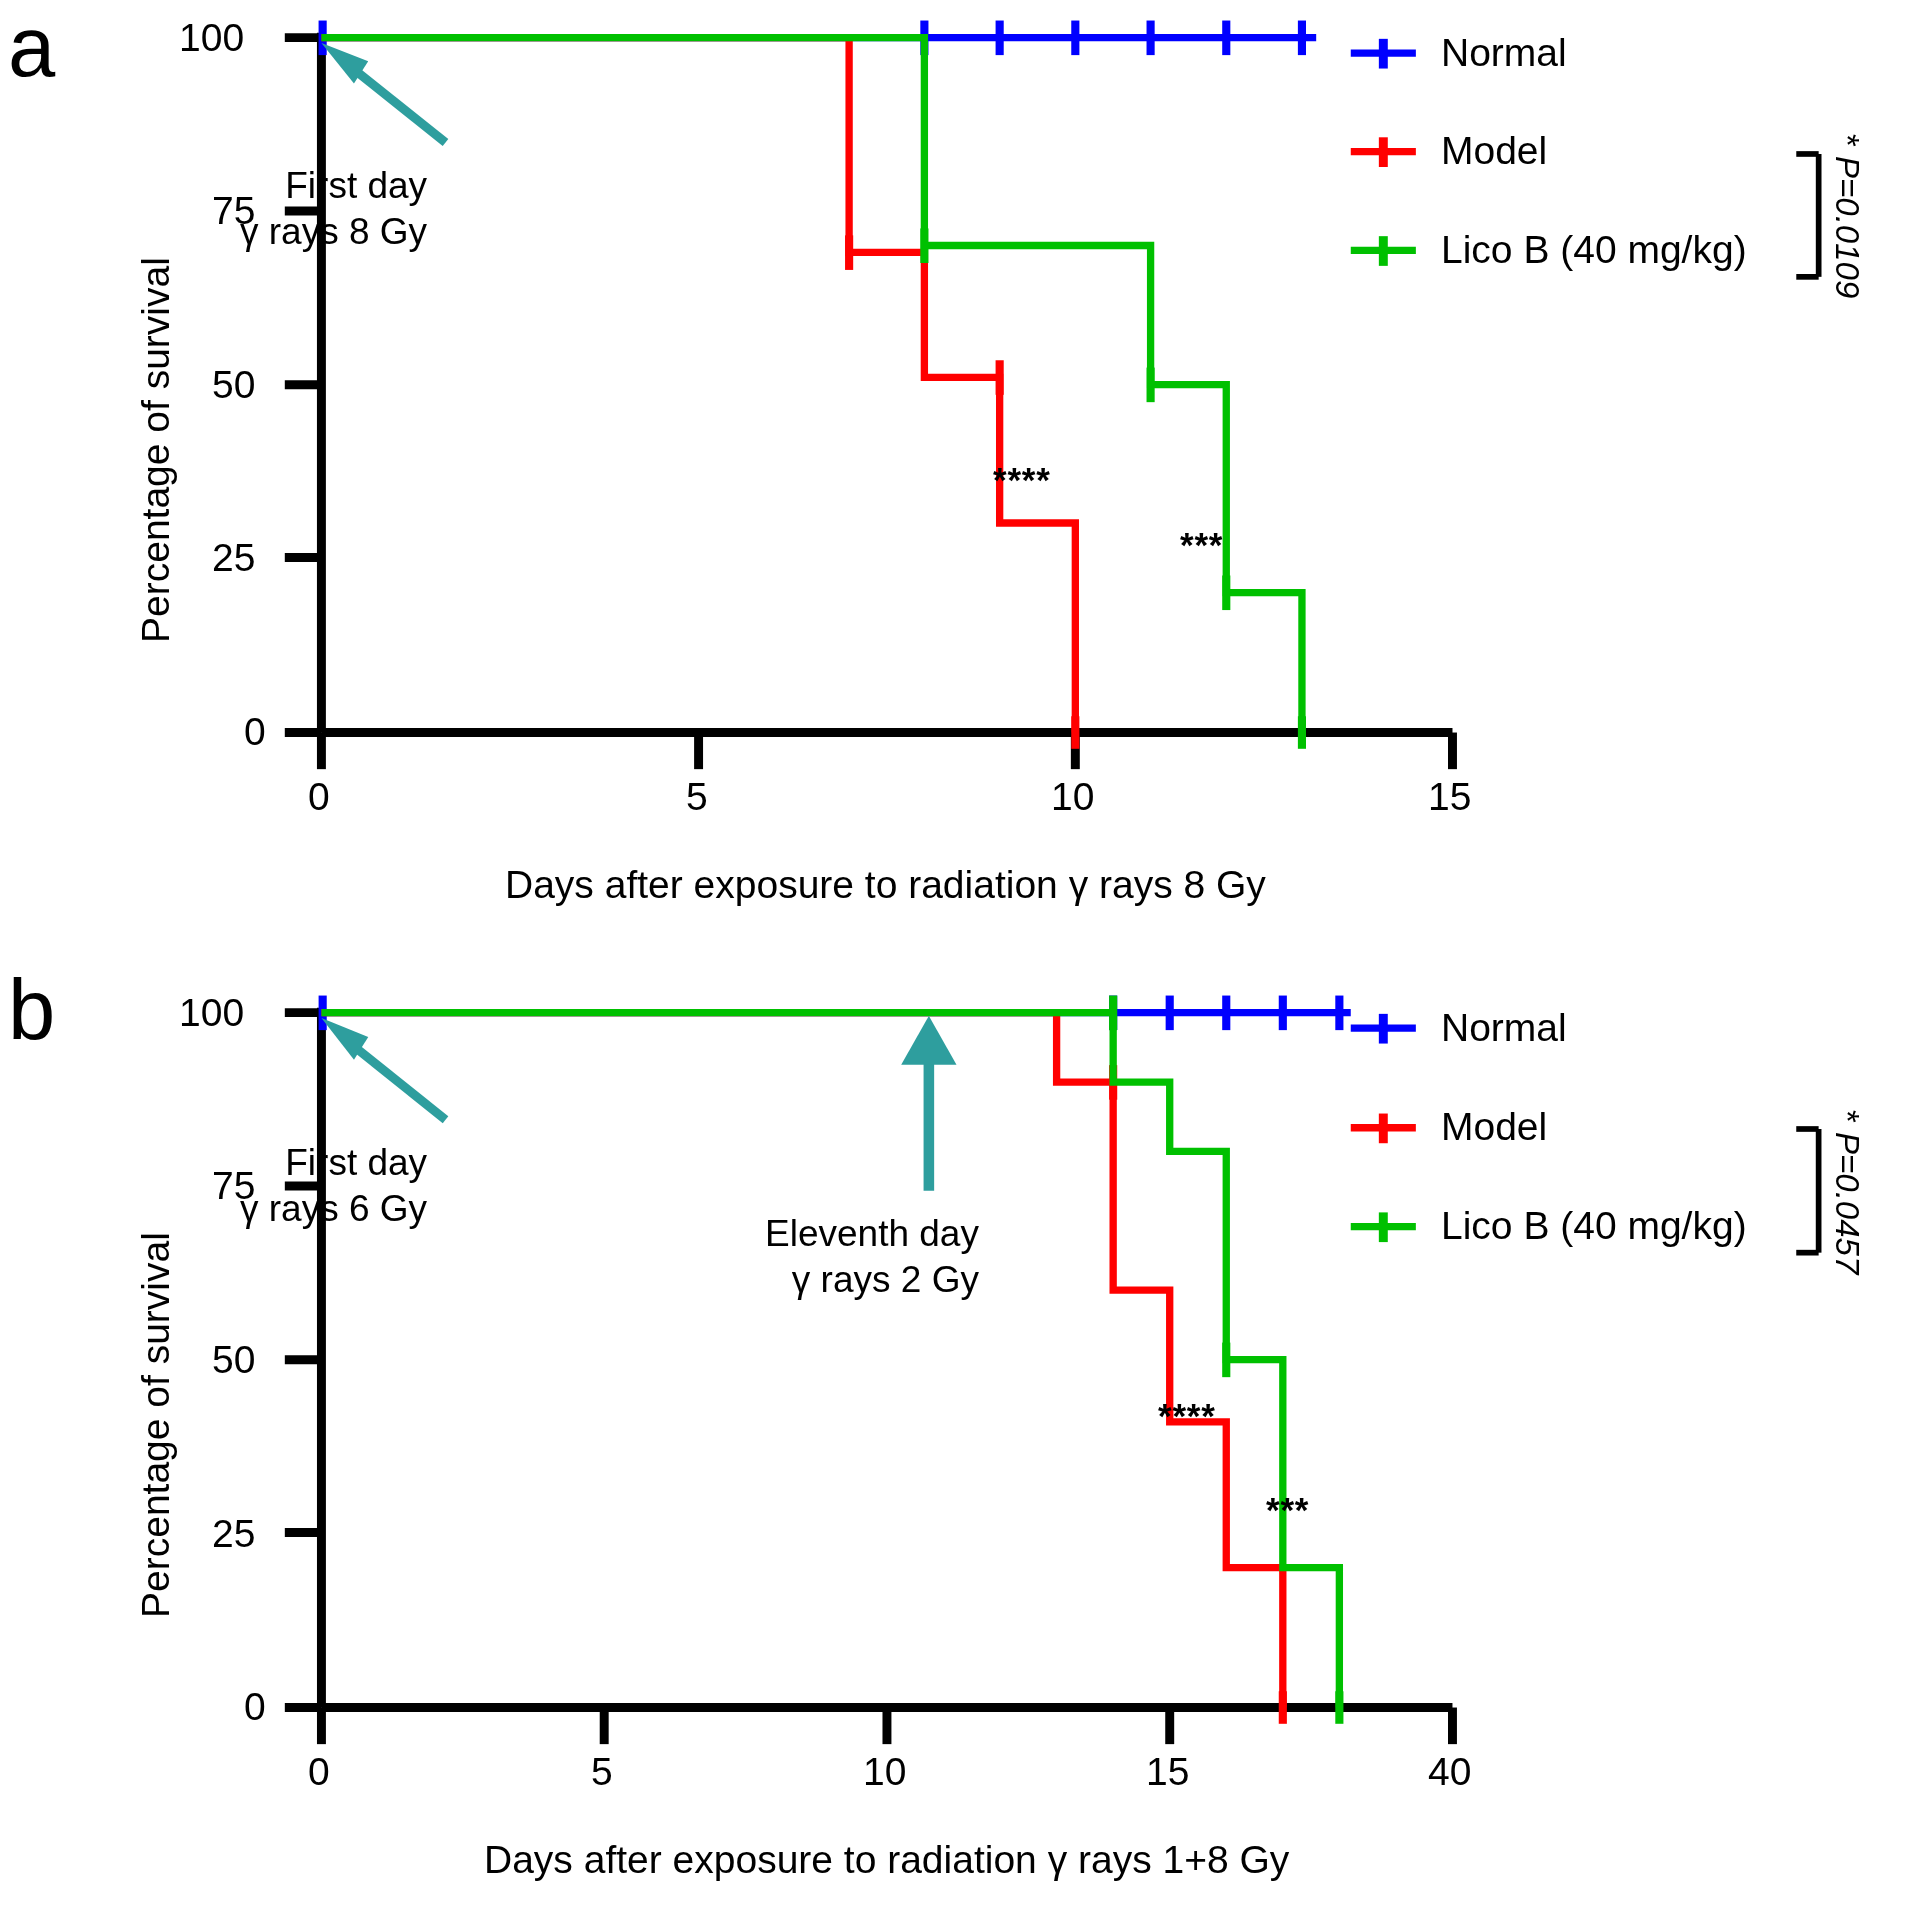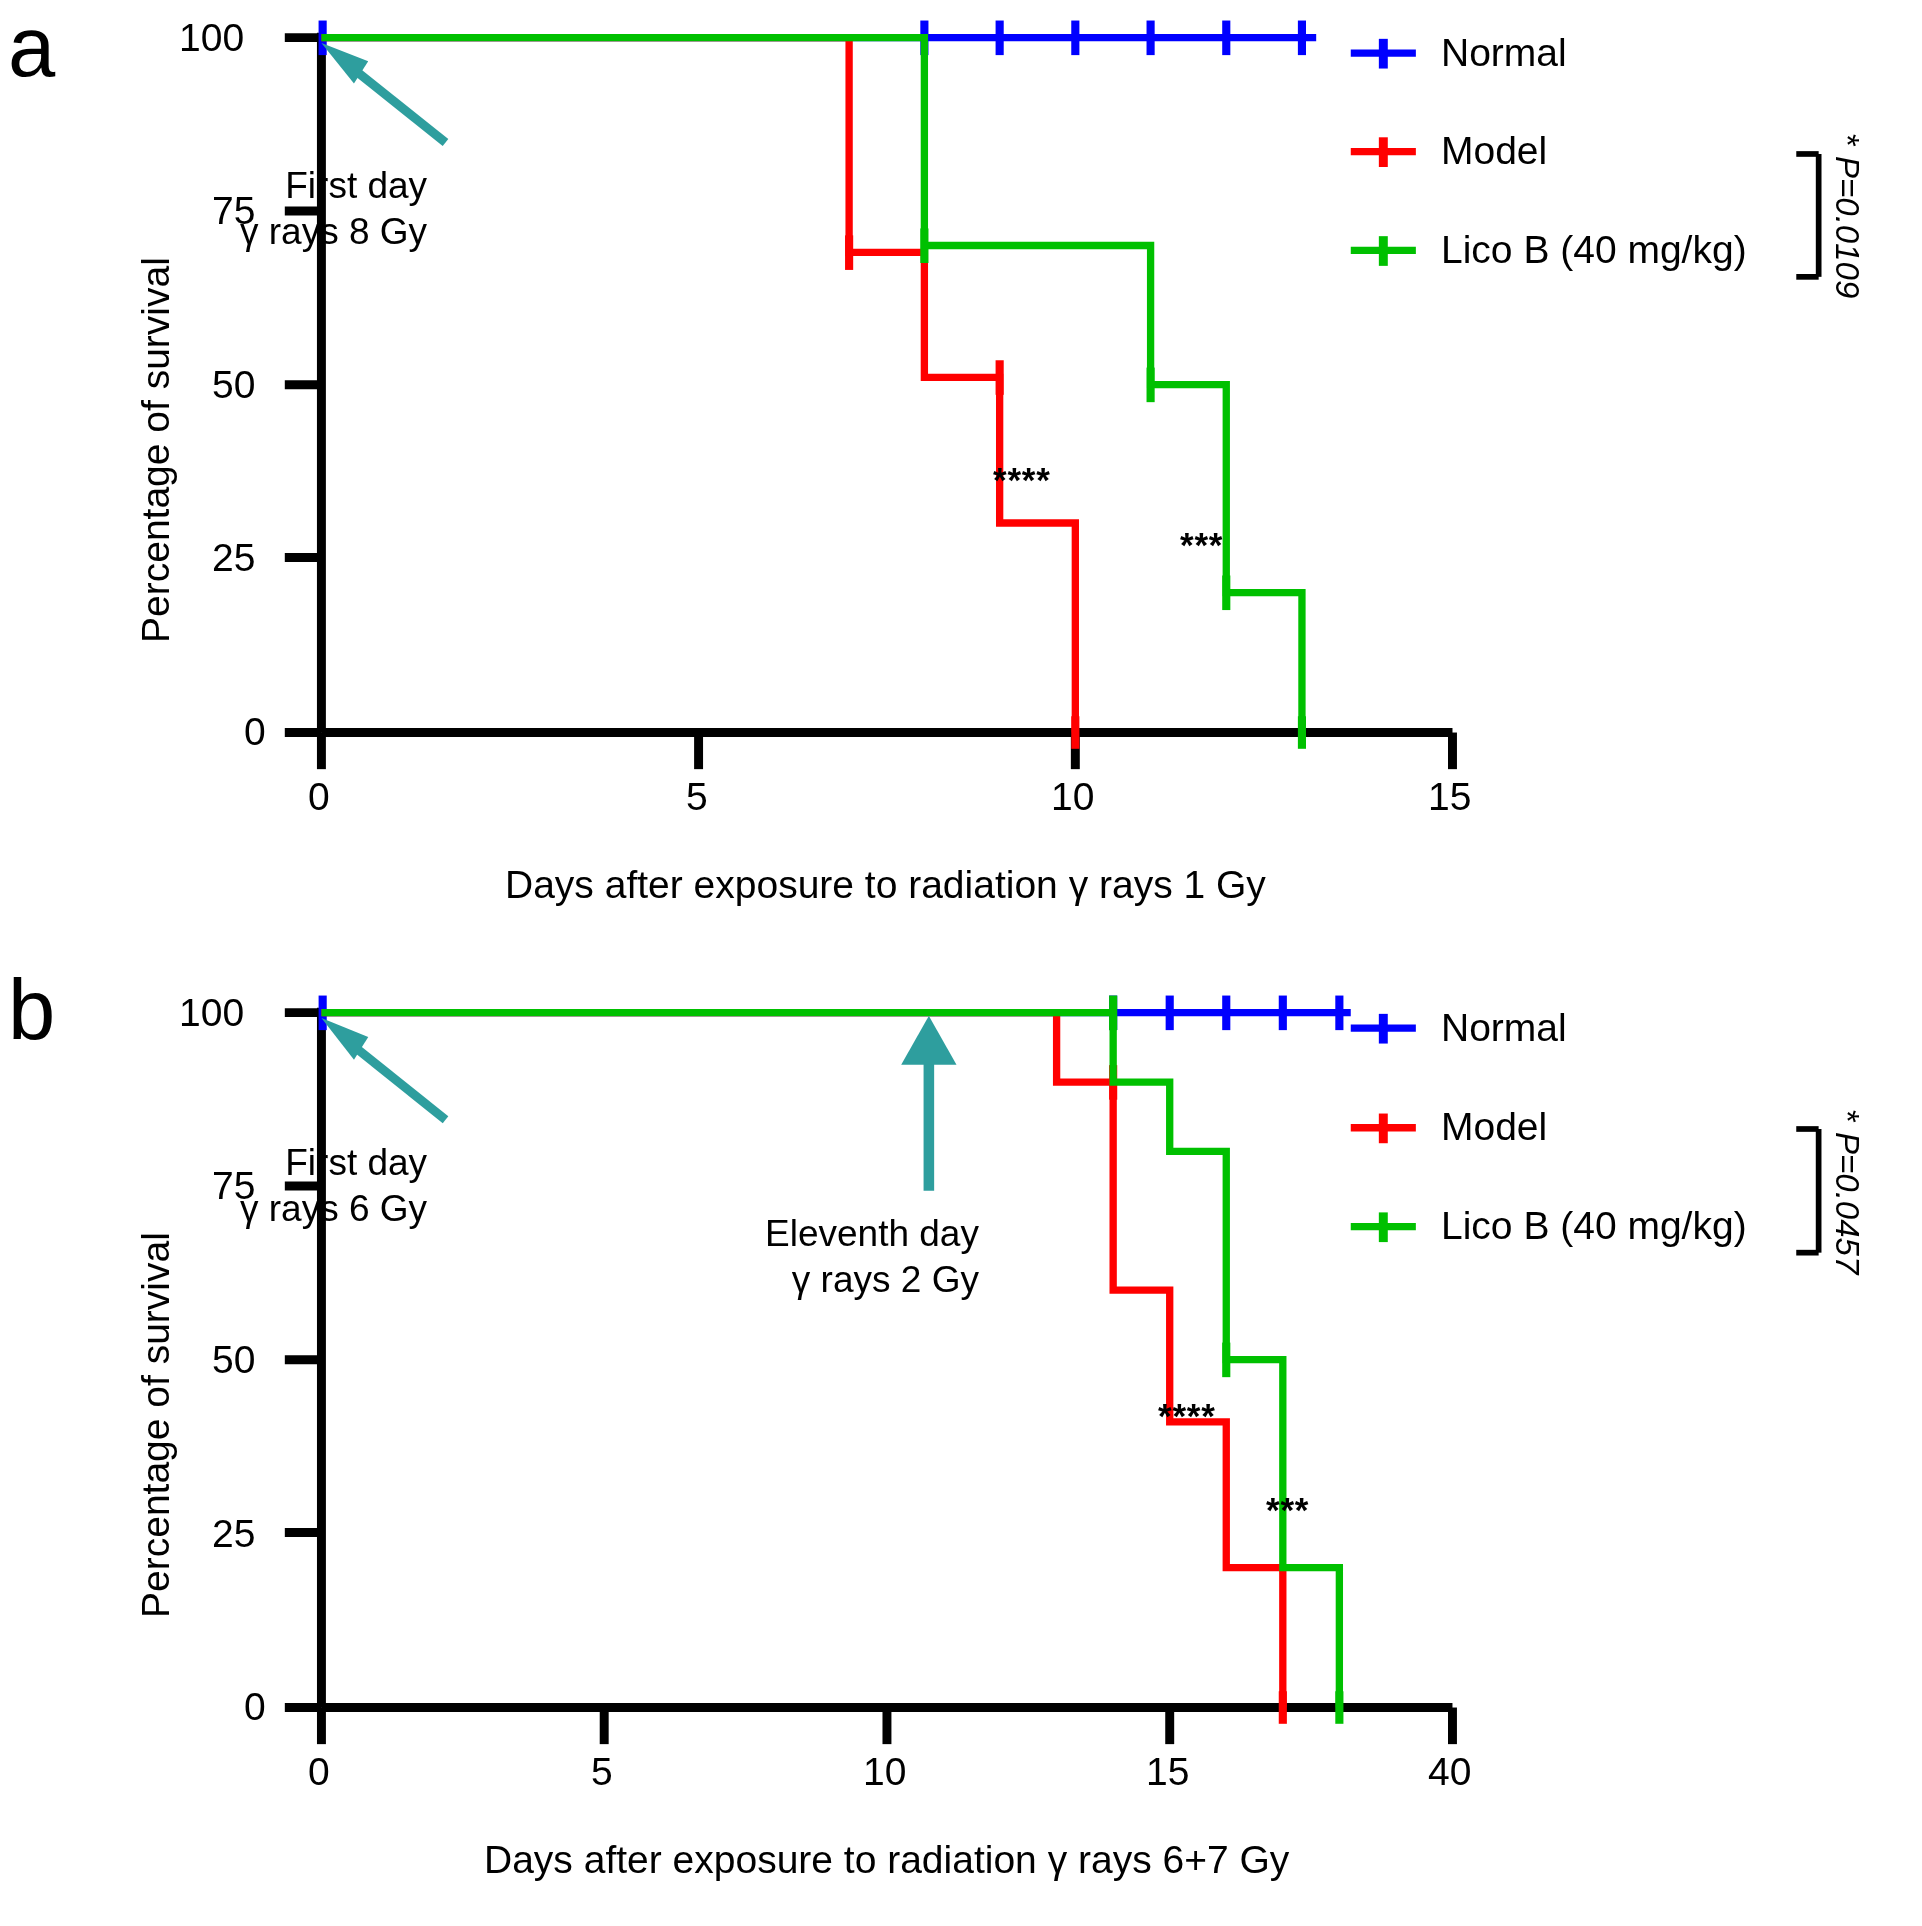--- a/index.html
+++ b/index.html
@@ -96,21 +96,21 @@
     <div class="tick-label" style="left:212px;top:363px;">50</div>
     <div class="tick-label" style="left:212px;top:189px;">75</div>
     <div class="tick-label" style="left:179px;top:15.5px;">100</div>
 
     <div class="tick-label" style="left:308px;top:775px;">0</div>
     <div class="tick-label" style="left:686px;top:775px;">5</div>
     <div class="tick-label" style="left:1051px;top:775px;">10</div>
     <div class="tick-label" style="left:1428px;top:775px;">15</div>
 
     <div class="axis-title ylabel" style="left:134px;top:643px;transform:rotate(-90deg);">Percentage of survival</div>
-    <div class="axis-title" style="left:505px;top:863px;">Days after exposure to radiation γ rays 1 Gy</div>
+    <div class="axis-title" style="left:505px;top:863px;">Days after exposure to radiation γ rays 8 Gy</div>
 
     <div class="legend-item" style="left:1441px;top:30.5px;">Normal</div>
     <div class="legend-item" style="left:1441px;top:129px;">Model</div>
     <div class="legend-item" style="left:1441px;top:228px;">Lico B (40 mg/kg)</div>
 
     <div class="annot" style="left:240px;top:163px;white-space:pre;">First day
 γ rays 8 Gy</div>
 
     <div class="stars" style="left:993px;top:460px;">****</div>
     <div class="stars" style="left:1180px;top:525px;">***</div>
@@ -193,21 +193,21 @@
     <div class="tick-label" style="left:212px;top:201px;">75</div>
     <div class="tick-label" style="left:179px;top:28px;">100</div>
 
     <div class="tick-label" style="left:308px;top:787px;">0</div>
     <div class="tick-label" style="left:591px;top:787px;">5</div>
     <div class="tick-label" style="left:863px;top:787px;">10</div>
     <div class="tick-label" style="left:1146px;top:787px;">15</div>
     <div class="tick-label" style="left:1428px;top:787px;">40</div>
 
     <div class="axis-title ylabel" style="left:134px;top:655px;transform:rotate(-90deg);">Percentage of survival</div>
-    <div class="axis-title" style="left:484px;top:875px;">Days after exposure to radiation γ rays 6+7 Gy</div>
+    <div class="axis-title" style="left:484px;top:875px;">Days after exposure to radiation γ rays 1+8 Gy</div>
 
     <div class="legend-item" style="left:1441px;top:43px;">Normal</div>
     <div class="legend-item" style="left:1441px;top:142px;">Model</div>
     <div class="legend-item" style="left:1441px;top:241px;">Lico B (40 mg/kg)</div>
 
     <div class="annot" style="left:240px;top:177px;white-space:pre;">First day
 γ rays 6 Gy</div>
     <div class="annot" style="left:765px;top:248px;white-space:pre;">Eleventh day
 γ rays 2 Gy</div>
 

